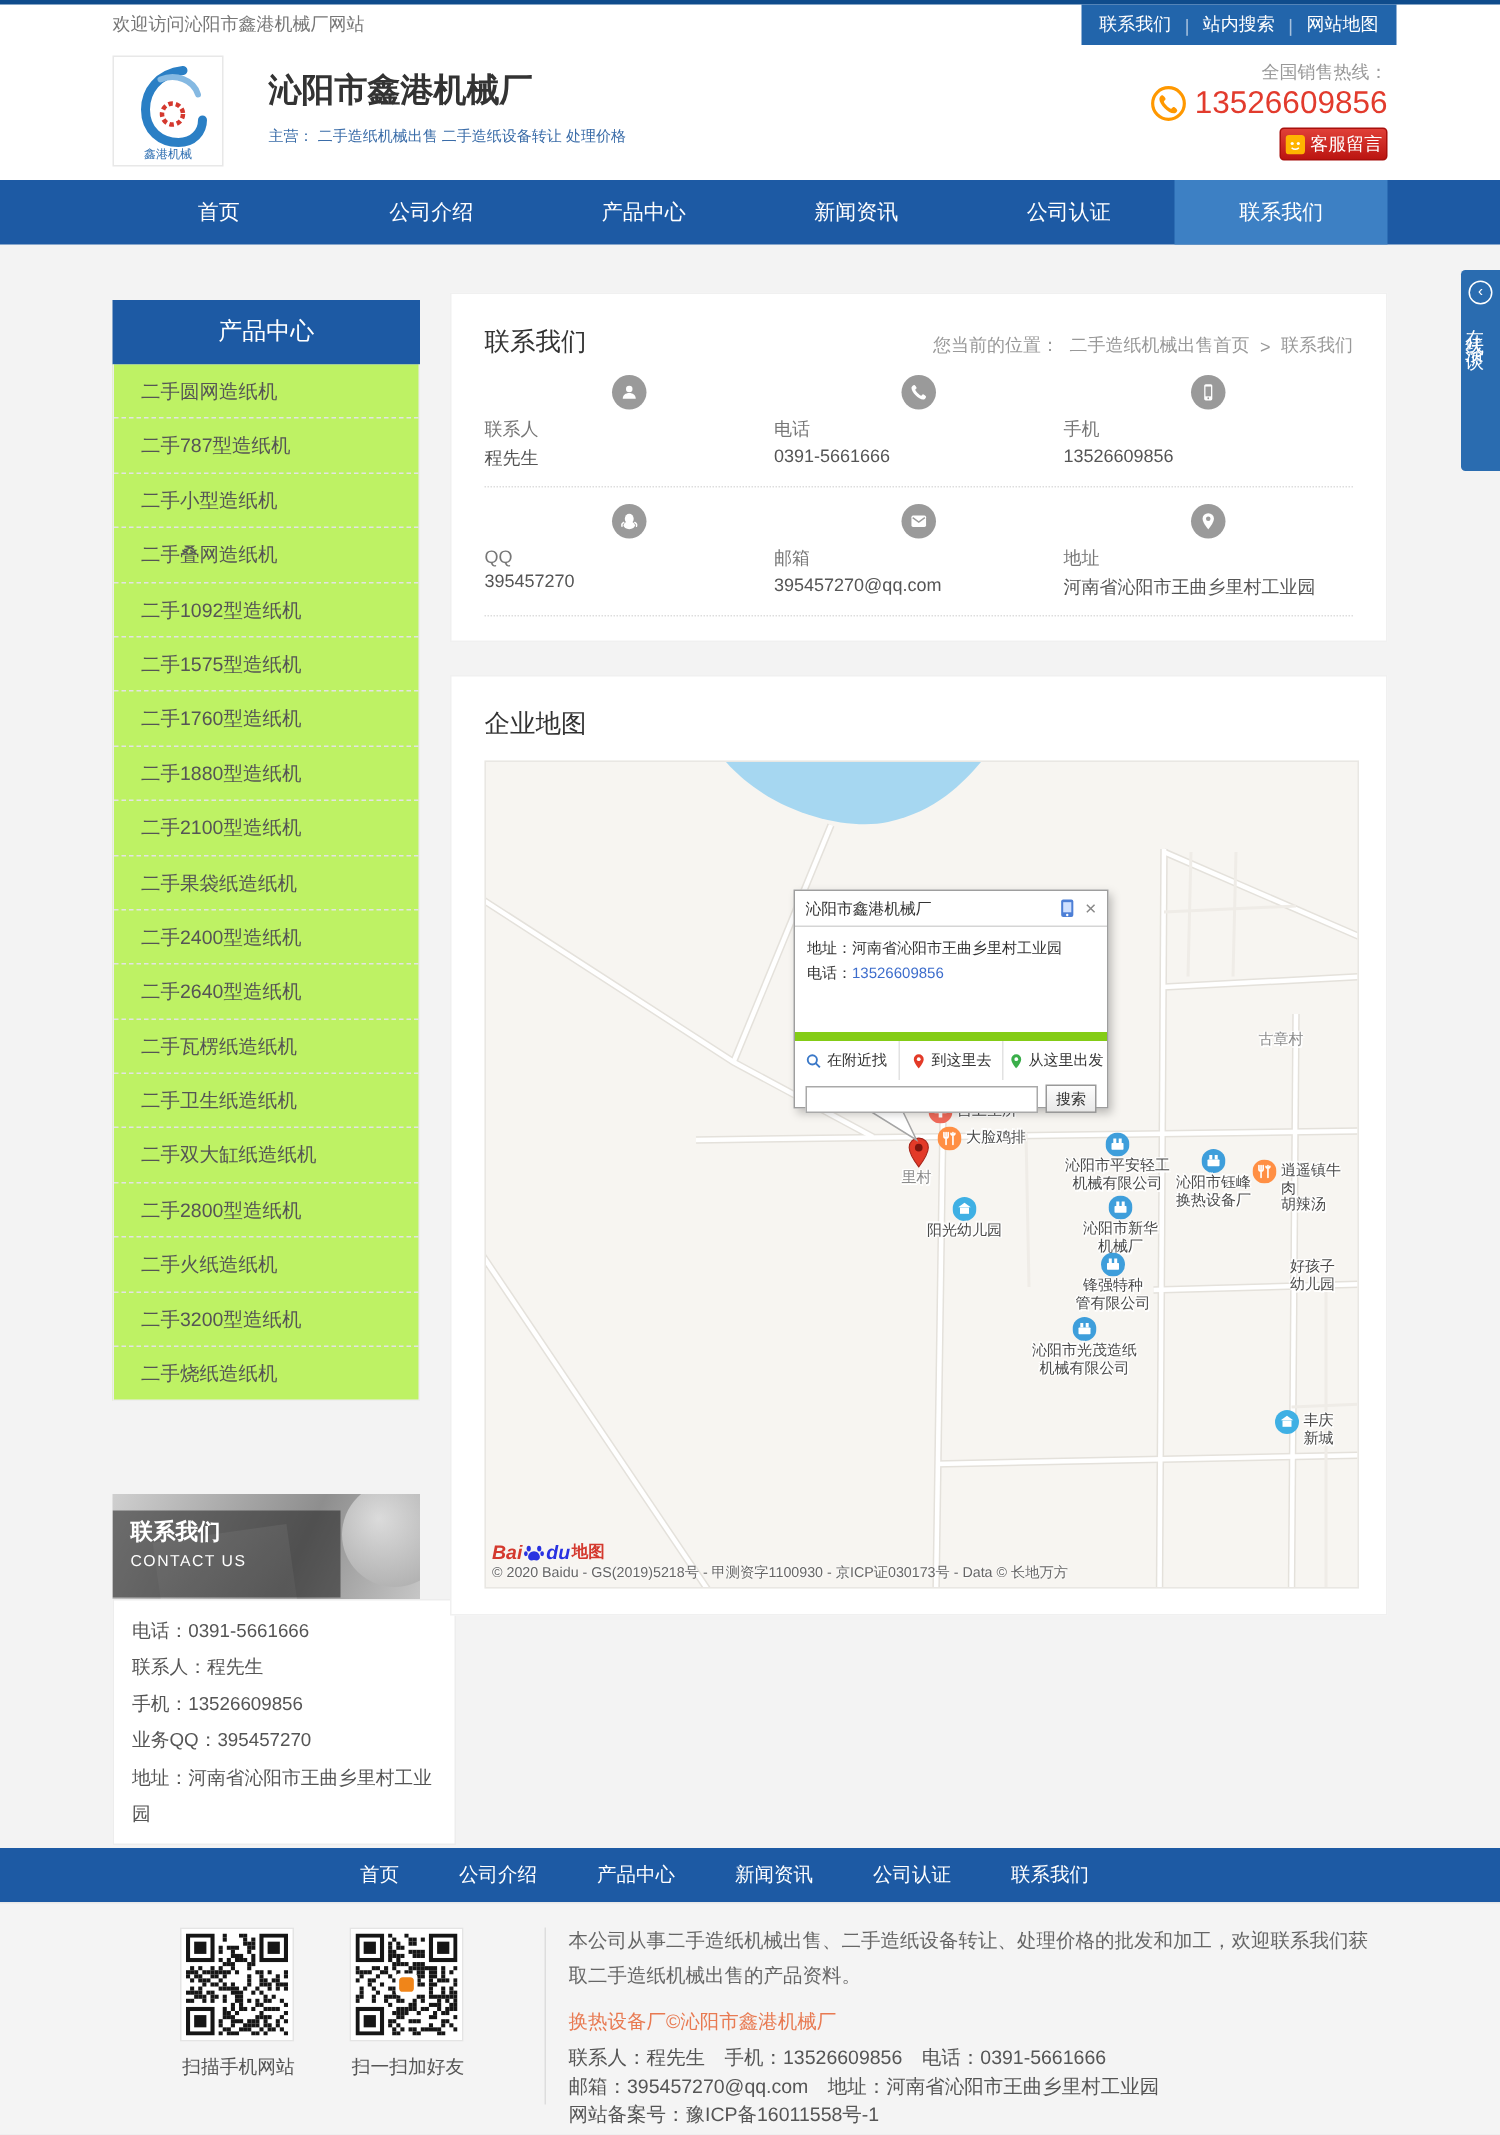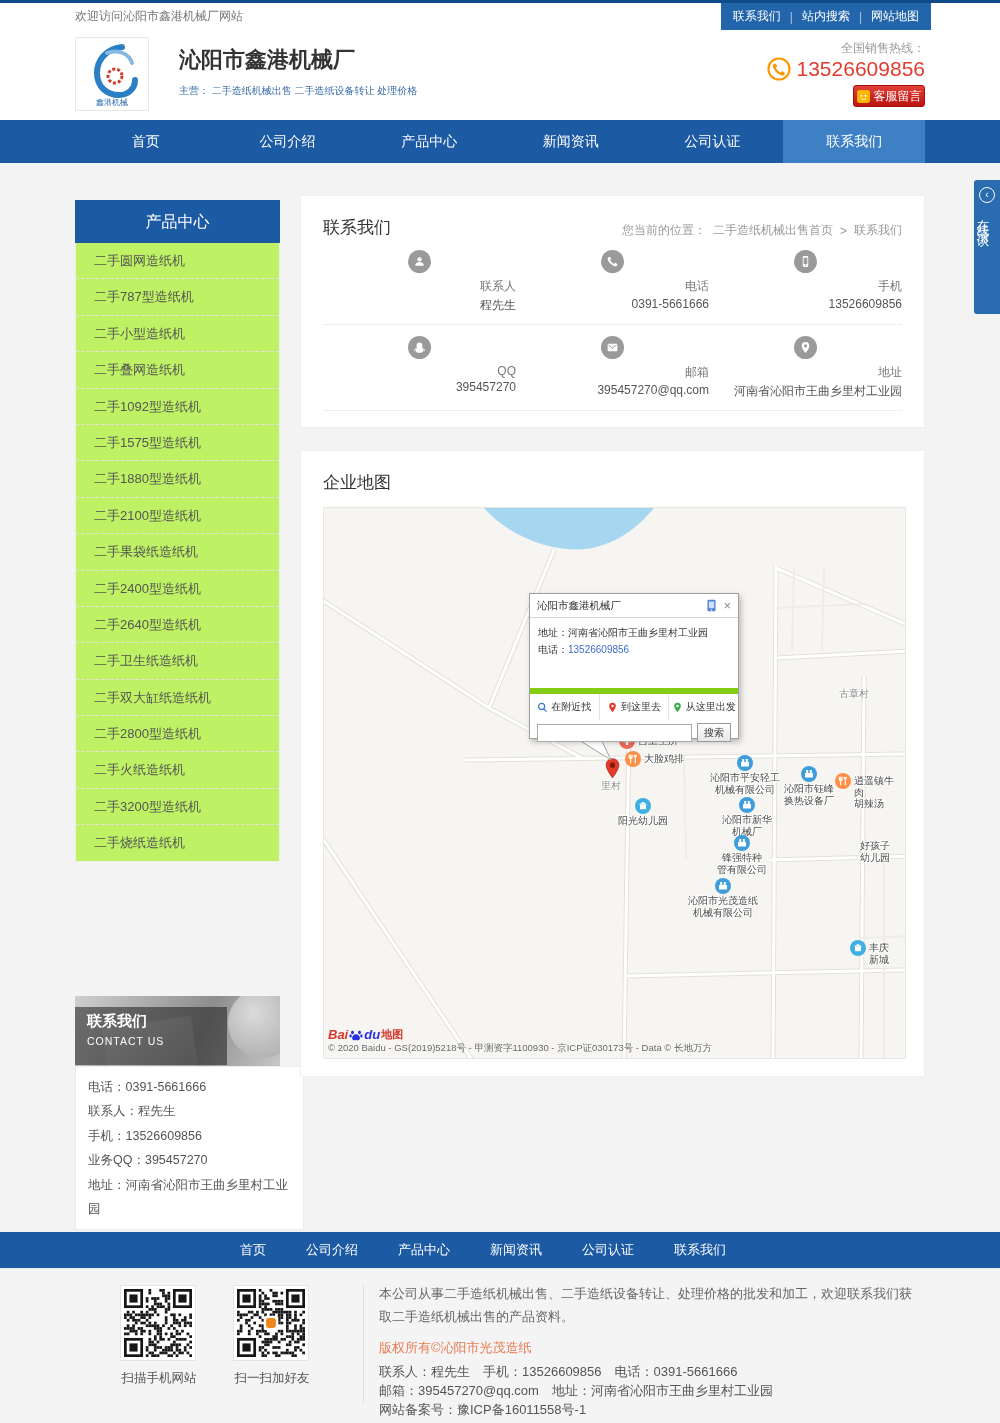--- a/index.html
+++ b/index.html
@@ -58,21 +58,21 @@
 
   
   .box{position:absolute;background:#fff;border:1px solid #f0f0f0;box-sizing:border-box;}
   .box1{left:300px;top:195px;width:625px;height:233px;padding:0 22px;}
   .box2{left:300px;top:450px;width:625px;height:627px;padding:0 22px;}
   .box-titlebar{display:flex;justify-content:space-between;align-items:flex-end;padding-top:20px;}
   .box-title{font-size:17px;color:#333;}
   .crumbs{font-size:12px;color:#999;display:flex;gap:7px;align-items:center;}
   .crumb-home{cursor:pointer;}
   .cards-row{display:flex;padding:11px 0 10px;border-bottom:1px dotted #ddd;}
-  .card{flex:1;text-align:right;}
+  .card{flex:1;text-align:left;}
   .cicon{width:23px;height:23px;border-radius:50%;background:#9a9a9a;color:#9a9a9a;margin:0 auto 5px;
         display:flex;align-items:center;justify-content:center;}
   .cicon svg{width:13px;height:13px;display:block;}
   .clabel{font-size:12px;color:#777;margin-bottom:2px;}
   .cval{font-size:12px;color:#555;}
 
   
   .map{position:relative;margin-top:13px;width:581px;height:550px;background:#f7f5f1;overflow:hidden;
        border:1px solid #e9e7e3;box-sizing:content-box;}
   .map svg.roads{position:absolute;left:0;top:0;z-index:0;}
@@ -205,25 +205,27 @@
   </div>
 
   <div class="side-head">产品中心</div>
   <ul class="products">
       <li>二手圆网造纸机</li>
       <li>二手787型造纸机</li>
       <li>二手小型造纸机</li>
       <li>二手叠网造纸机</li>
       <li>二手1092型造纸机</li>
       <li>二手1575型造纸机</li>
+      <li>二手1760型造纸机</li>
       <li>二手1880型造纸机</li>
       <li>二手2100型造纸机</li>
       <li>二手果袋纸造纸机</li>
       <li>二手2400型造纸机</li>
       <li>二手2640型造纸机</li>
+      <li>二手瓦楞纸造纸机</li>
       <li>二手卫生纸造纸机</li>
       <li>二手双大缸纸造纸机</li>
       <li>二手2800型造纸机</li>
       <li>二手火纸造纸机</li>
       <li>二手3200型造纸机</li>
       <li>二手烧纸造纸机</li>
     </ul>
 
   <div class="sc-head">
     <div class="sc-overlay">
@@ -992,21 +994,21 @@
               <rect x="2" y="20" width="3" height="3" fill="#161616"></rect>
               <rect x="9.8" y="9.8" width="5.4" height="5.4" rx="1" fill="#fff"></rect>
               <rect x="10.7" y="10.7" width="3.6" height="3.6" rx="0.9" fill="#f08519"></rect>
             </svg>
           </div>
         <div class="qr-label">扫一扫加好友</div>
       </div>
       <div class="vline"></div>
       <div class="ftext">
         <div class="fdesc">本公司从事二手造纸机械出售、二手造纸设备转让、处理价格的批发和加工，欢迎联系我们获取二手造纸机械出售的产品资料。</div>
-        <div class="fcopy">版权所有©沁阳市光茂造纸</div>
+        <div class="fcopy">换热设备厂©沁阳市鑫港机械厂</div>
         <div class="fline">联系人：程先生　手机：13526609856　电话：0391-5661666</div>
         <div class="fline">邮箱：395457270@qq.com　地址：河南省沁阳市王曲乡里村工业园</div>
         <div class="fline">网站备案号：豫ICP备16011558号-1</div>
       </div>
     </div>
   </div>
 
 </div>
 
 </body></html>

